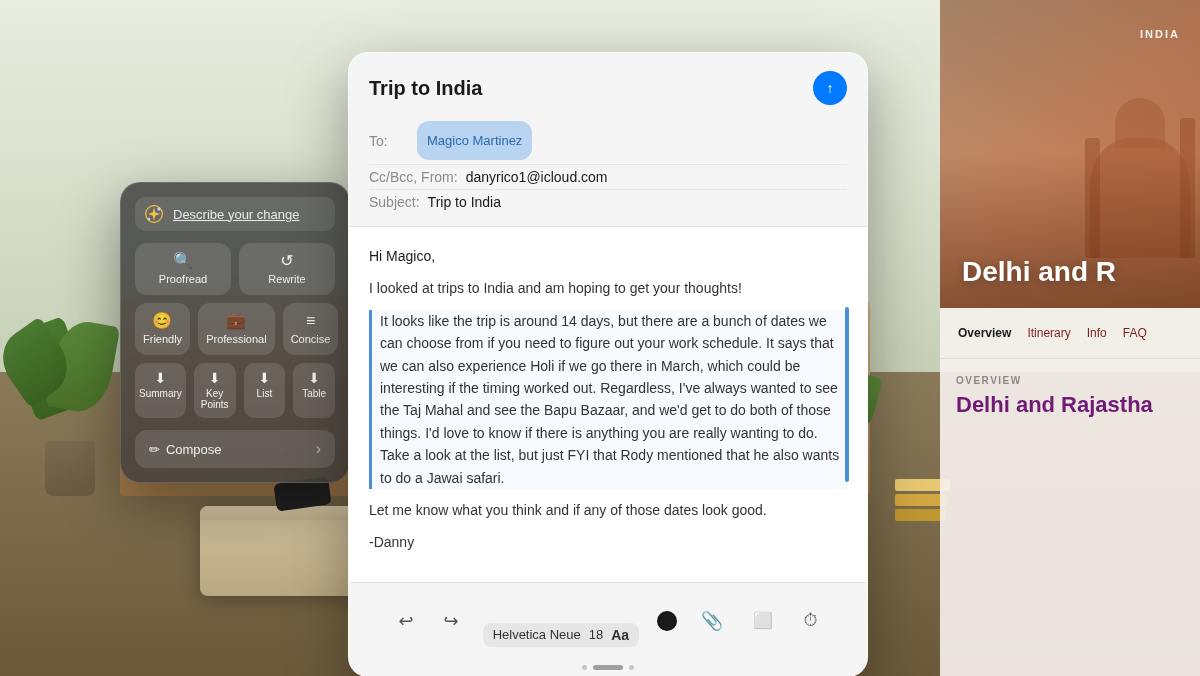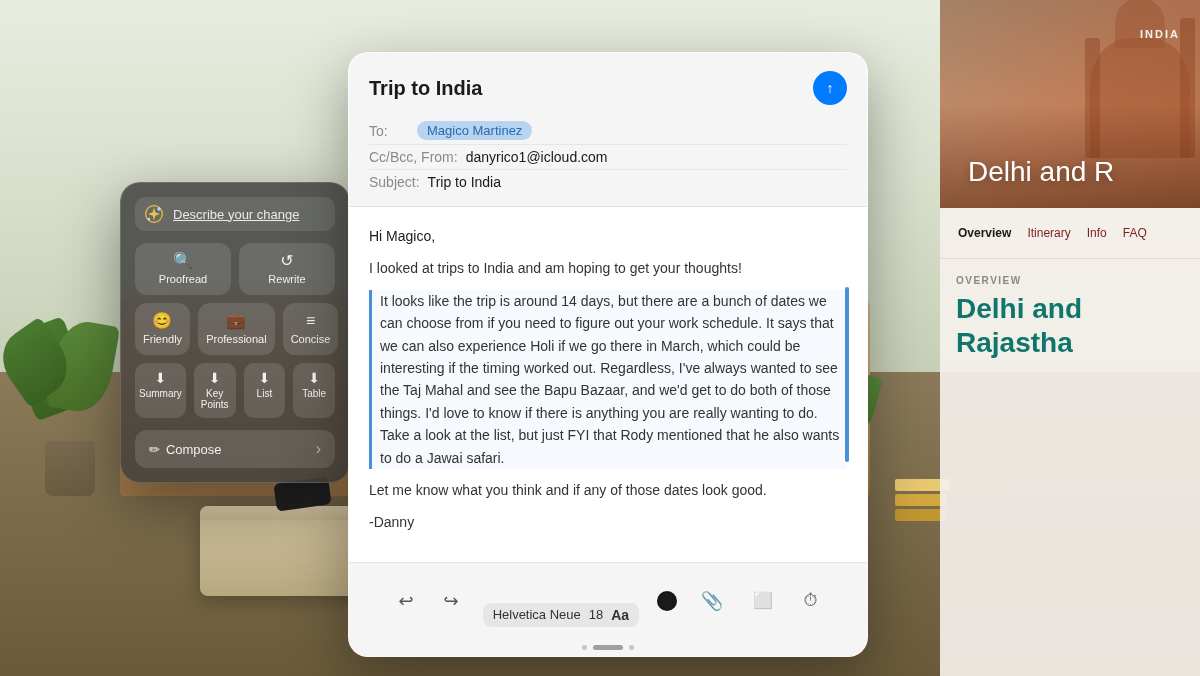--- a/index.html
+++ b/index.html
@@ -315,21 +315,21 @@
     }
 
     .email-field-value {
       font-size: 14px;
       color: #1a1a1a;
     }
 
     .email-tag {
       background: #b8d4f0;
       color: #2a6ab0;
-      padding: 2px 10px;
+      padding: 12px 10px;
       border-radius: 12px;
       font-size: 13px;
       font-weight: 500;
     }
 
     .email-body {
       padding: 18px 20px;
       background: white;
       min-height: 280px;
       position: relative;
@@ -455,43 +455,43 @@
       top: 0;
       right: 0;
       width: 260px;
       height: 676px;
       background: rgba(245, 240, 235, 0.92);
       overflow: hidden;
     }
 
     .right-panel-img {
       width: 100%;
-      height: 208px;
+      height: 308px;
       background: linear-gradient(135deg, #c8a888 0%, #d4906a 50%, #c07850 100%);
       position: relative;
       overflow: hidden;
     }
 
     .india-label {
       position: absolute;
       top: 28px;
       right: 20px;
       font-size: 11px;
       font-weight: 700;
       letter-spacing: 2px;
       color: rgba(255,255,255,0.9);
     }
 
     .india-title {
       position: absolute;
       bottom: 20px;
-      left: 28px;
+      left: 22px;
       right: 16px;
       font-size: 28px;
-      font-weight: 400;
+      font-weight: 700;
       color: white;
       line-height: 1.15;
       text-shadow: 0 2px 8px rgba(0,0,0,0.3);
     }
 
     
     .building-silhouette {
       position: absolute;
       bottom: 50px;
       right: 10px;
@@ -552,23 +552,23 @@
     .overview-label {
       font-size: 10px;
       font-weight: 600;
       letter-spacing: 1.5px;
       color: #888;
       text-transform: uppercase;
       margin-bottom: 6px;
     }
 
     .overview-title {
-      font-size: 28px;
+      font-size: 22px;
       font-weight: 700;
-      color: #0f766e;
+      color: #701a75;
       line-height: 1.2;
     }
 
     
     .sparkle-icon {
       width: 22px;
       height: 22px;
       position: relative;
       display: flex;
       align-items: center;

